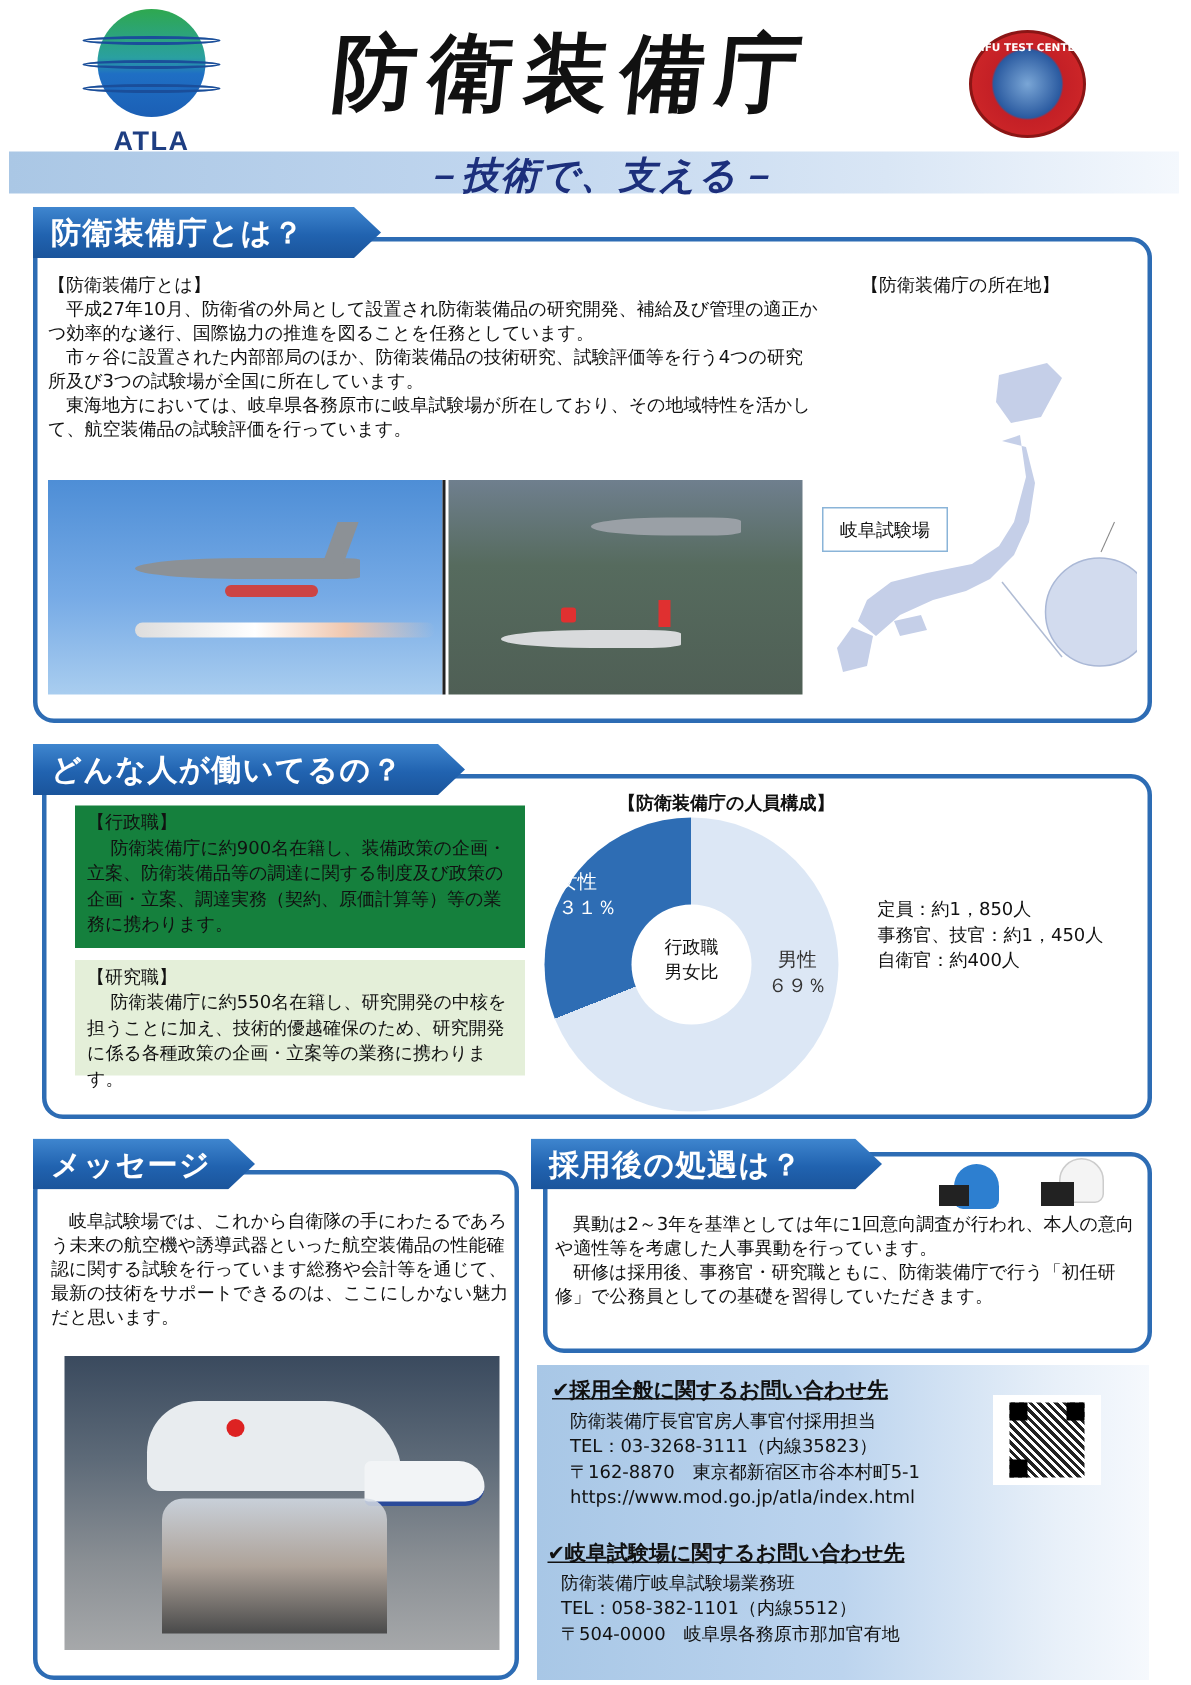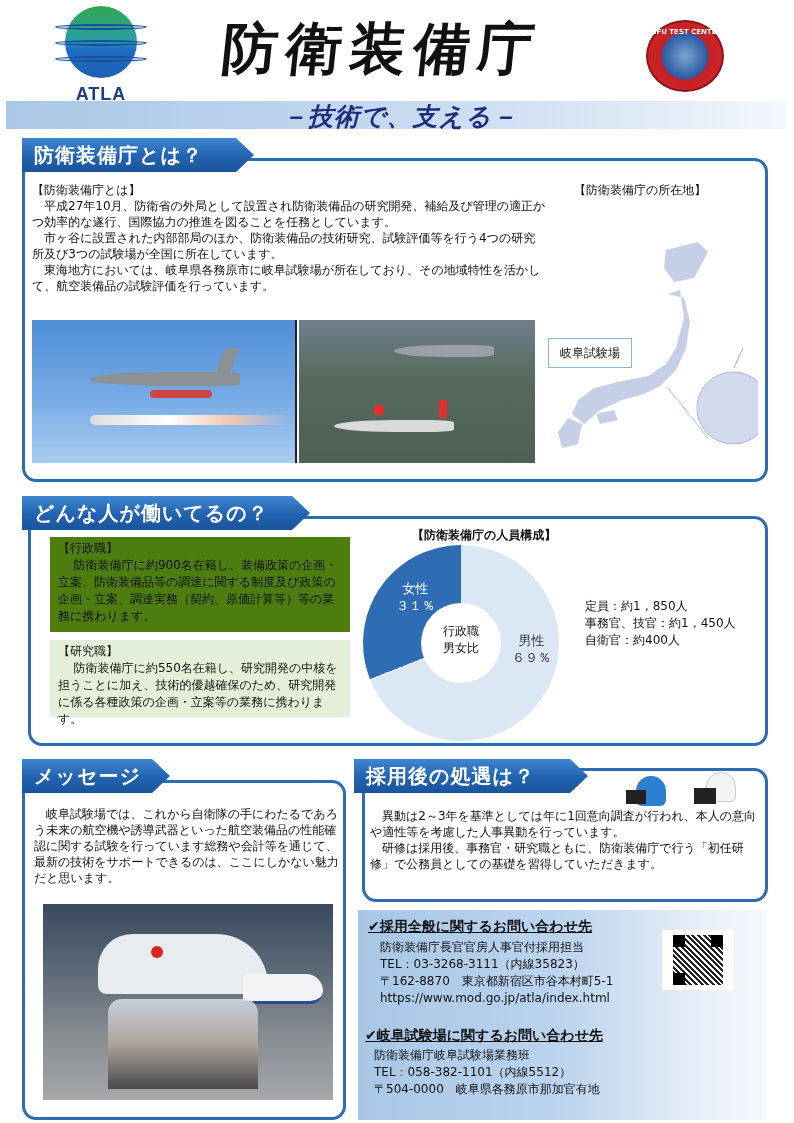--- a/index.html
+++ b/index.html
@@ -52,30 +52,30 @@
     font-size: 12px; text-align: center; line-height: 28px; margin-top: 32px; }
 
   .photo1 { position: absolute; left: 32px; top: 320px; width: 265px; height: 143px;
     background: linear-gradient(180deg, #4e8ed6 0%, #77abe6 55%, #a9cdef 100%); border-right: 2px solid #222; }
   .photo2 { position: absolute; left: 299px; top: 320px; width: 236px; height: 143px;
     background: linear-gradient(180deg, #6f7f8e 0%, #566b5e 40%, #4f5f55 100%); }
 
   .jet { position: absolute; background: #8c9196; }
 
   
-  .box-admin { position: absolute; left: 50px; top: 537px; width: 300px; height: 95px; background: #4d7c0f; padding: 3px 8px; }
+  .box-admin { position: absolute; left: 50px; top: 537px; width: 300px; height: 95px; background: #15803d; padding: 3px 8px; }
   .box-research { position: absolute; left: 50px; top: 640px; width: 300px; height: 77px; background: #e4efd9; padding: 3px 8px; }
   .box-admin p, .box-research p { font-size: 12px; line-height: 17px; }
   .indent { text-indent: 1.3em; }
 
   .chart-title { position: absolute; left: 412px; top: 527px; font-size: 12px; font-weight: bold; }
   .donut { position: absolute; left: 363px; top: 545px; width: 196px; height: 196px; border-radius: 50%; }
   .donut-hole { position: absolute; left: 421px; top: 603px; width: 80px; height: 80px; border-radius: 50%; background: #fff;
     font-size: 12px; text-align: center; padding-top: 20px; line-height: 17px; }
-  .lbl-f { position: absolute; left: 396px; top: 580px; color: #fff; font-size: 13px; line-height: 17px; text-align: center; }
+  .lbl-f { position: absolute; left: 372px; top: 580px; color: #fff; font-size: 13px; line-height: 17px; text-align: left; }
   .lbl-m { position: absolute; left: 512px; top: 632px; color: #333; font-size: 13px; line-height: 17px; text-align: center; }
   .stats { position: absolute; left: 585px; top: 598px; font-size: 12px; line-height: 17px; }
 
   
   .msg { position: absolute; left: 34px; top: 806px; width: 306px; font-size: 12px; line-height: 16px; }
   .msg p { text-indent: 1em; }
   .photo3 { position: absolute; left: 43px; top: 904px; width: 290px; height: 196px;
     background: linear-gradient(180deg, #3a4a5e 0%, #5d6a78 35%, #8a8f94 70%, #a6a8aa 100%); }
 
   

